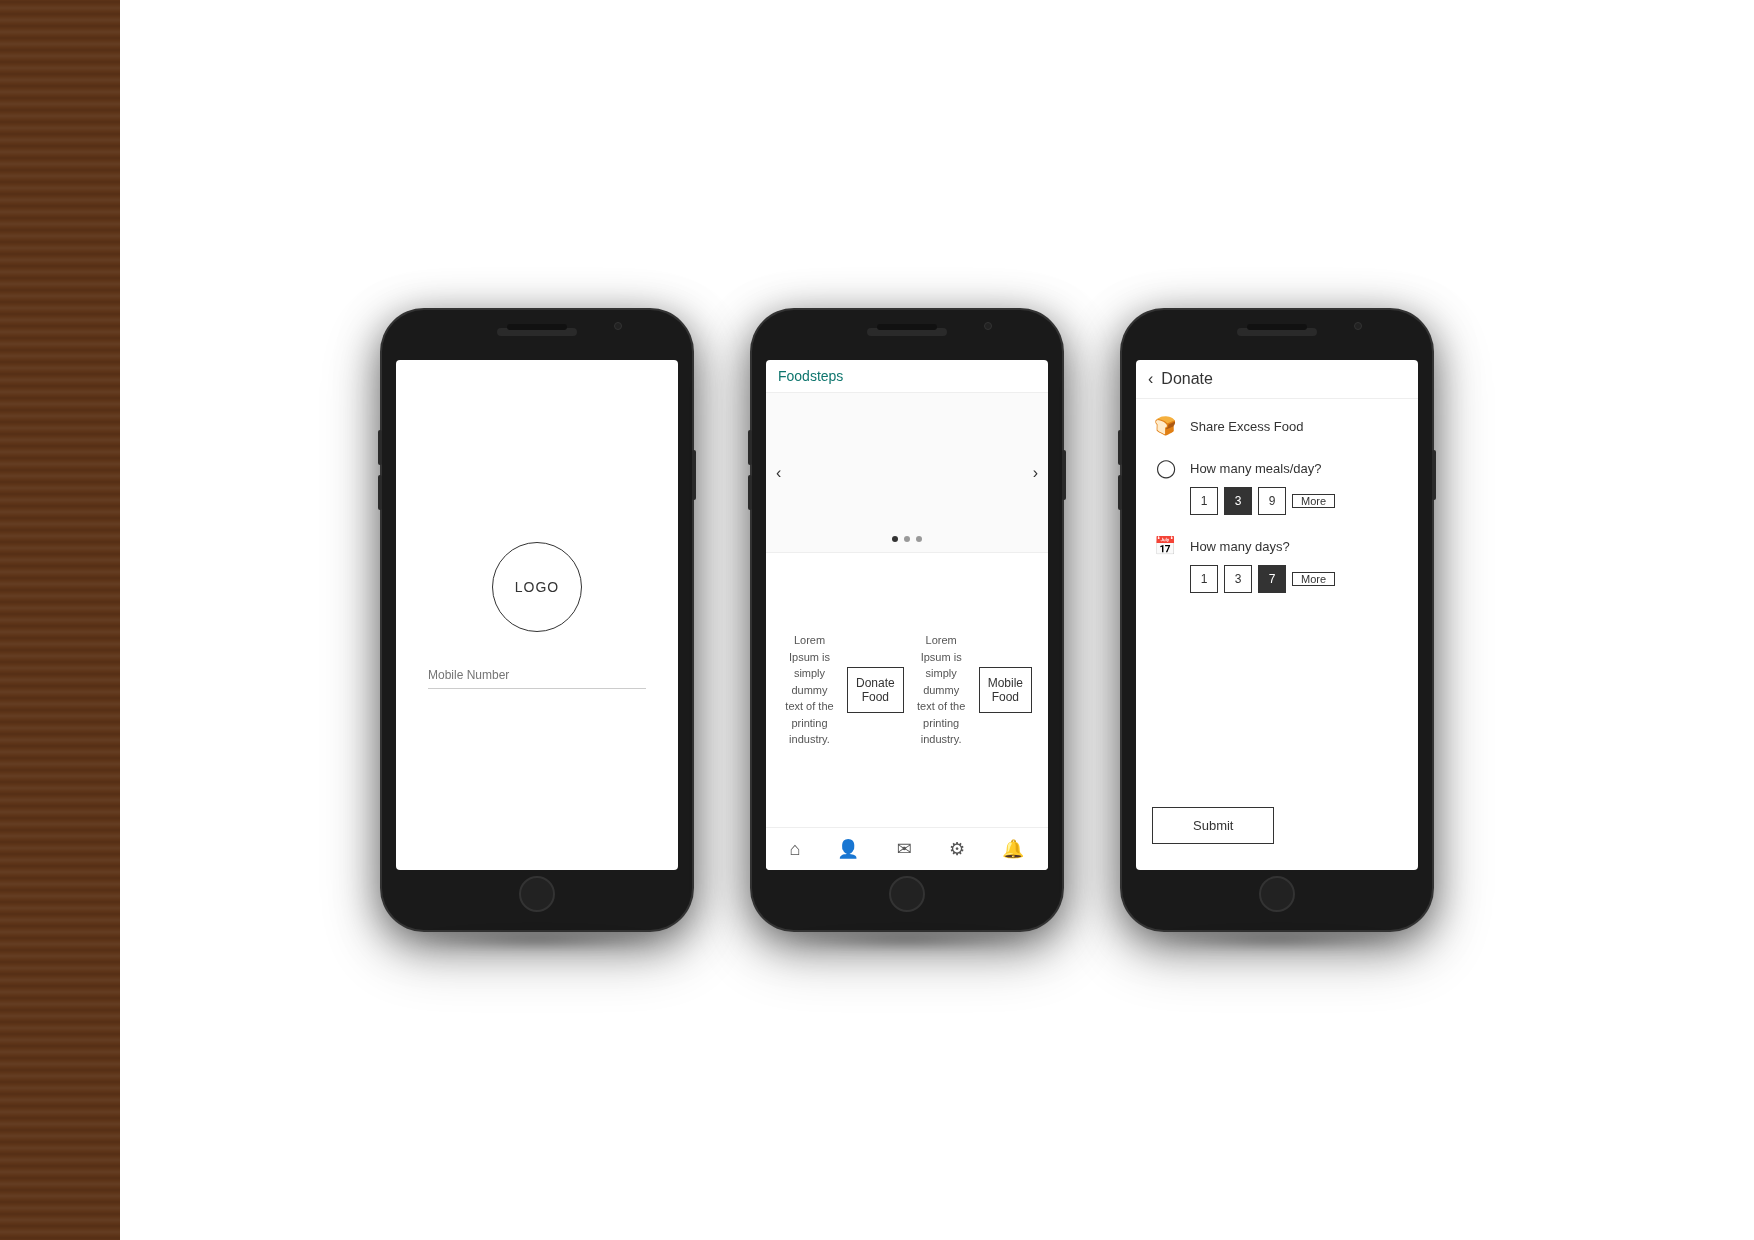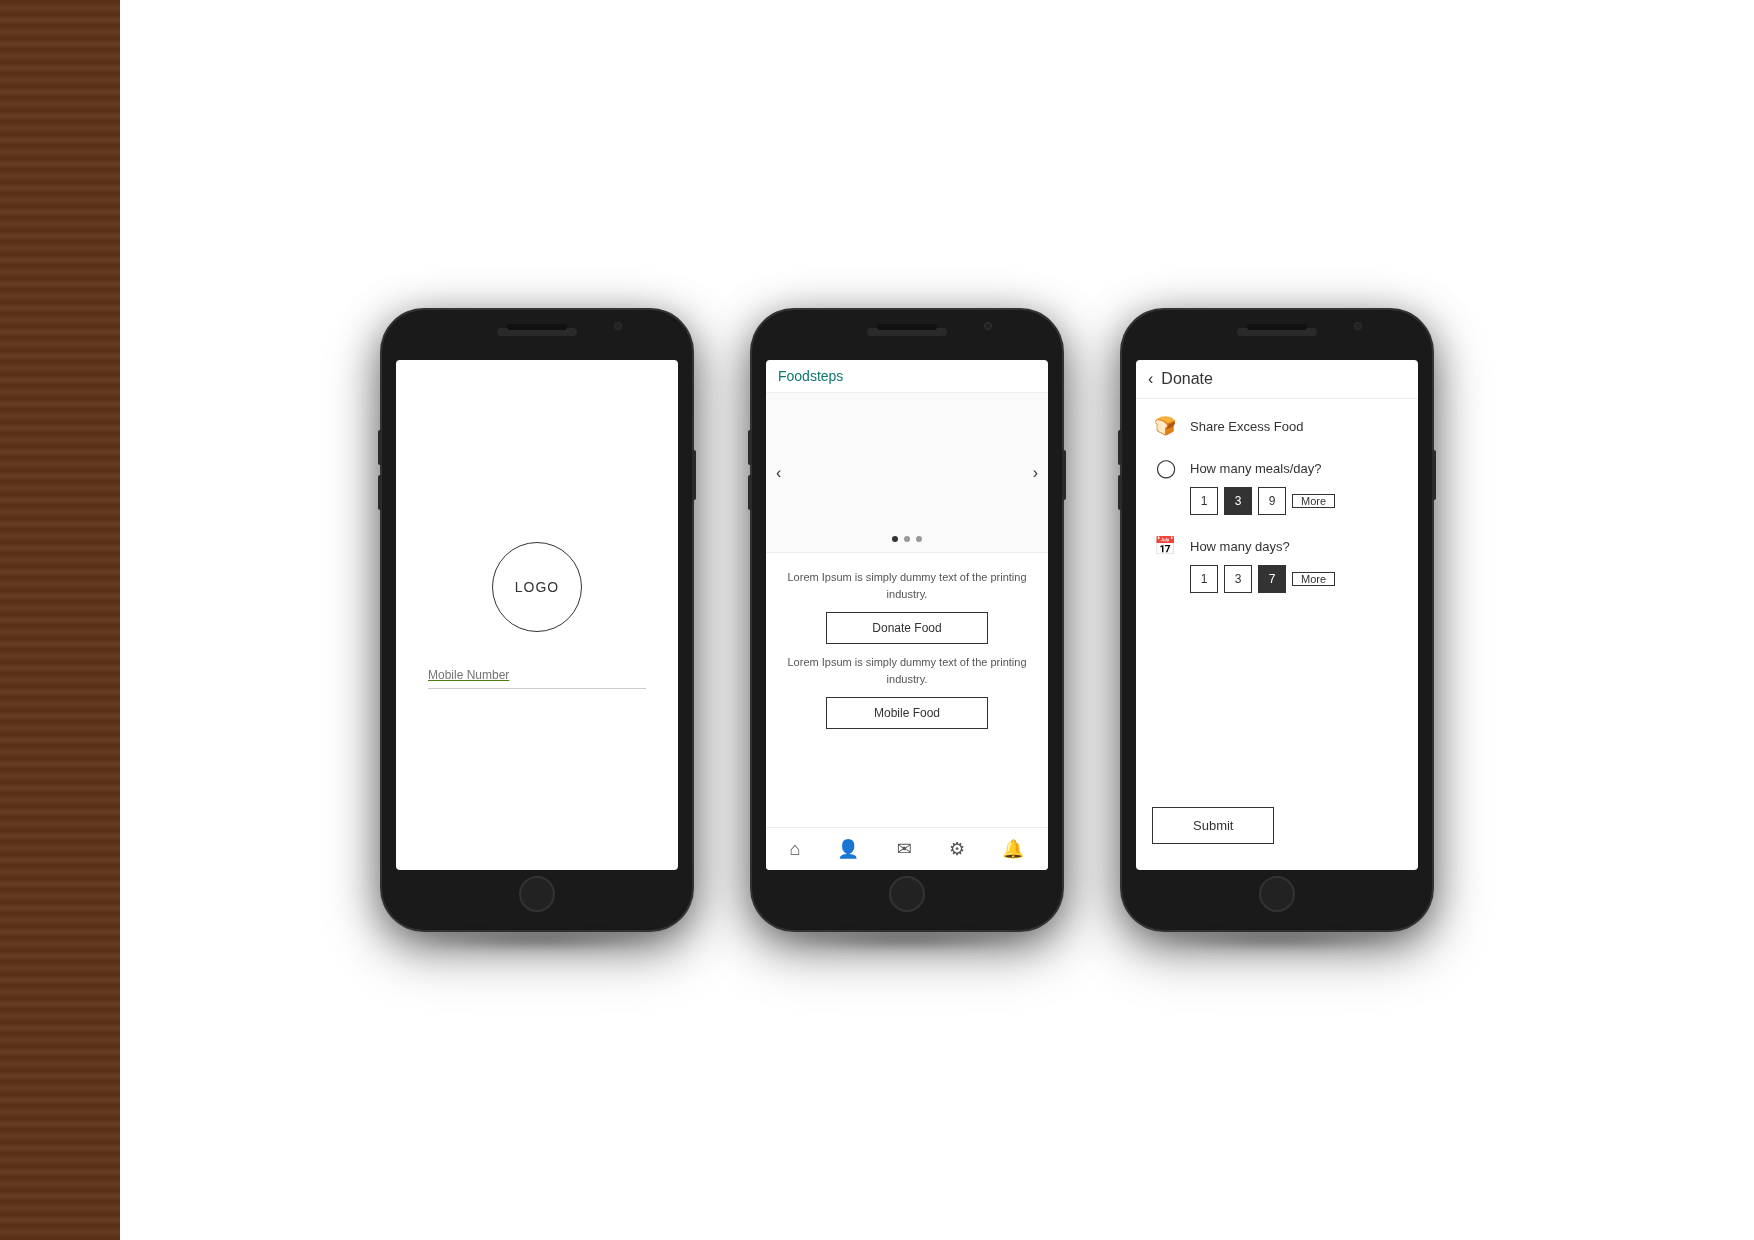--- a/index.html
+++ b/index.html
@@ -171,26 +171,25 @@
       letter-spacing: 1px;
       color: #333;
     }
 
     .mobile-input {
       width: 100%;
       border: none;
       border-bottom: 1px solid #ccc;
       padding: 6px 0;
       font-size: 12px;
-      color: #4d7c0f;
+      color: #a21caf;
       outline: none;
       background: transparent;
       text-align: left;
       margin-top: 10px;
-      text-decoration: underline;
     }
 
     .reset-btn {
       width: 100%;
       padding: 10px;
       border: 1.5px solid #333;
       background: transparent;
       font-size: 13px;
       color: #333;
       cursor: pointer;
@@ -246,21 +245,21 @@
     }
 
     .dot.active {
       background: #333;
     }
 
     .content-section {
       flex: 1;
       padding: 16px;
       display: flex;
-      flex-direction: column;
+      flex-direction: row;
       align-items: center;
       gap: 10px;
       overflow-y: auto;
     }
 
     .lorem-text {
       font-size: 11px;
       color: #555;
       text-align: center;
       line-height: 1.5;

